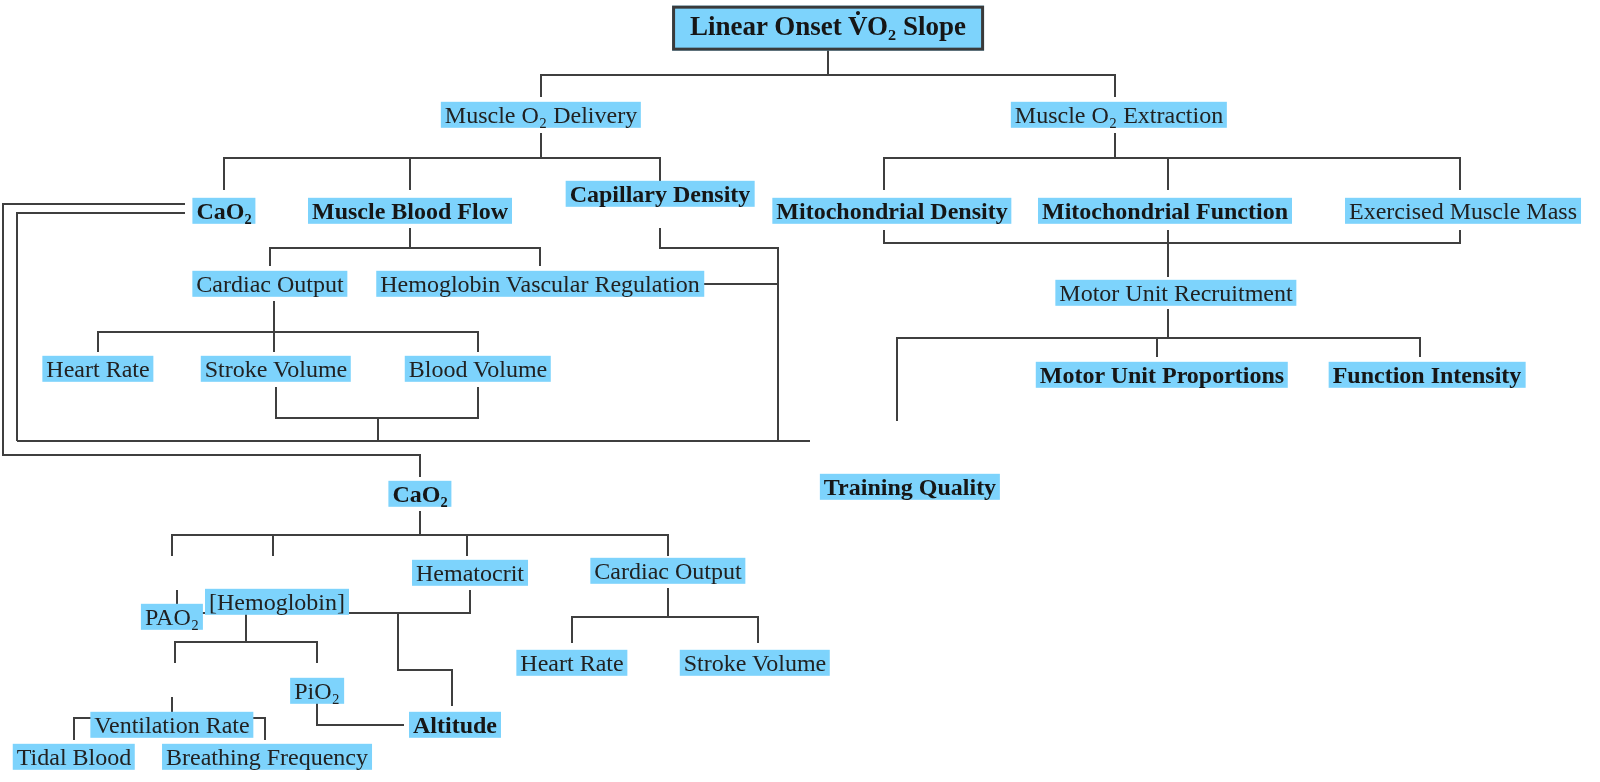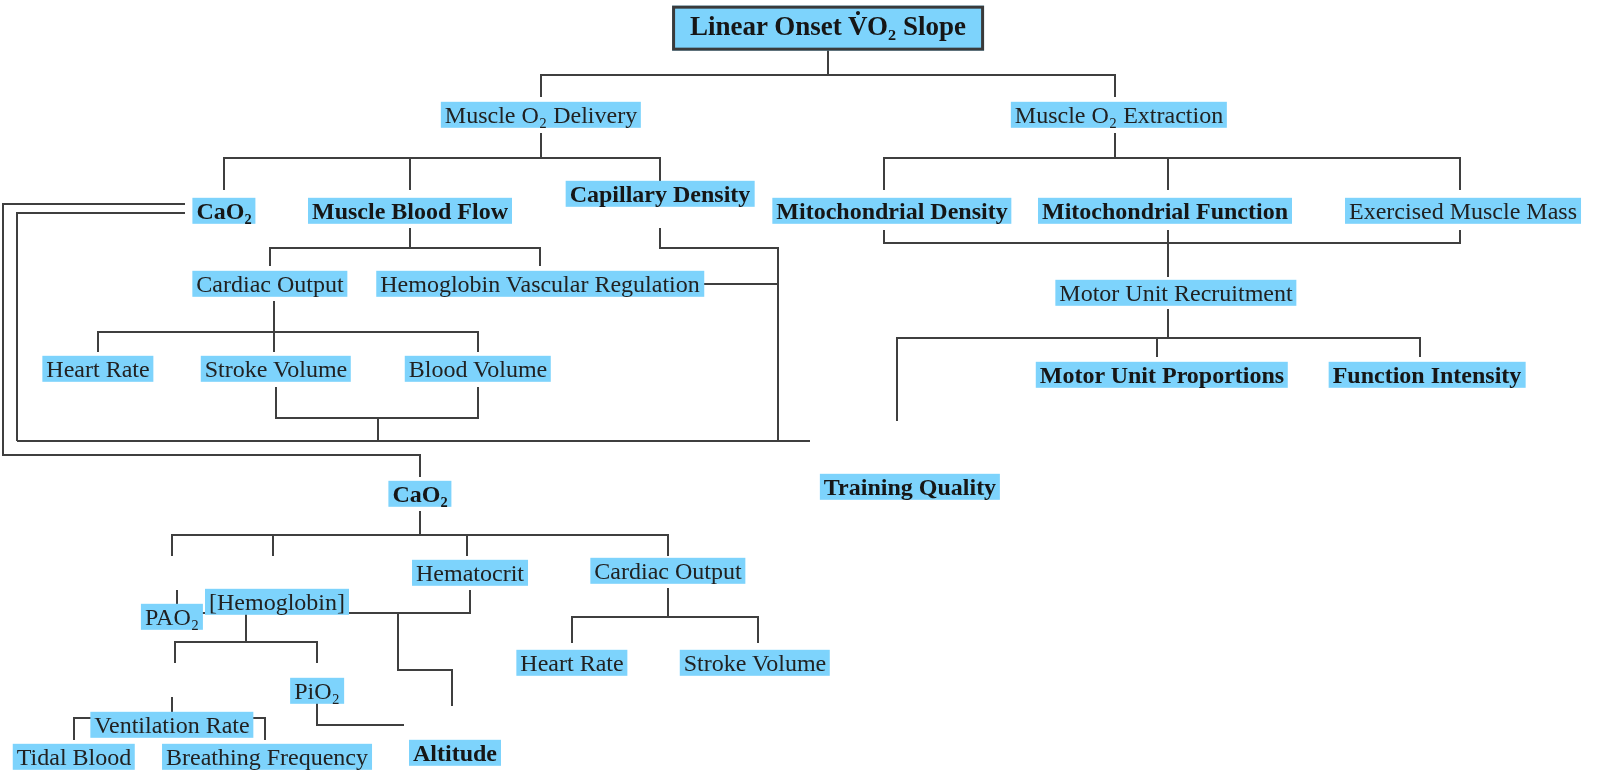--- a/index.html
+++ b/index.html
@@ -95,17 +95,17 @@
       <div class="node bold" style="left: 910px; top: 439px; margin-top: 48px;">Training Quality</div>
       <div class="node bold" style="left: 420px; top: 494px;">CaO₂</div>
       <div class="node" style="left: 172px; top: 573px; margin-top: 44px;">PAO₂</div>
       <div class="node" style="left: 277px; top: 602px; text-align: center;">[Hemoglobin]</div>
       <div class="node" style="left: 470px; top: 573px;">Hematocrit</div>
       <div class="node" style="left: 668px; top: 571px;">Cardiac Output</div>
       <div class="node" style="left: 572px; top: 663px;">Heart Rate</div>
       <div class="node" style="left: 755px; top: 663px;">Stroke Volume</div>
       <div class="node" style="left: 172px; top: 681px; margin-top: 44px;">Ventilation Rate</div>
       <div class="node" style="left: 317px; top: 691px;">PiO₂</div>
-      <div class="node bold" style="left: 455px; top: 725px; margin-top: 28px;">Altitude</div>
+      <div class="node bold" style="left: 455px; top: 725px;">Altitude</div>
       <div class="node" style="left: 74px; top: 757px;">Tidal Blood</div>
       <div class="node" style="left: 267px; top: 757px;">Breathing Frequency</div>
     </div>
 </div>
 
 </body></html>

